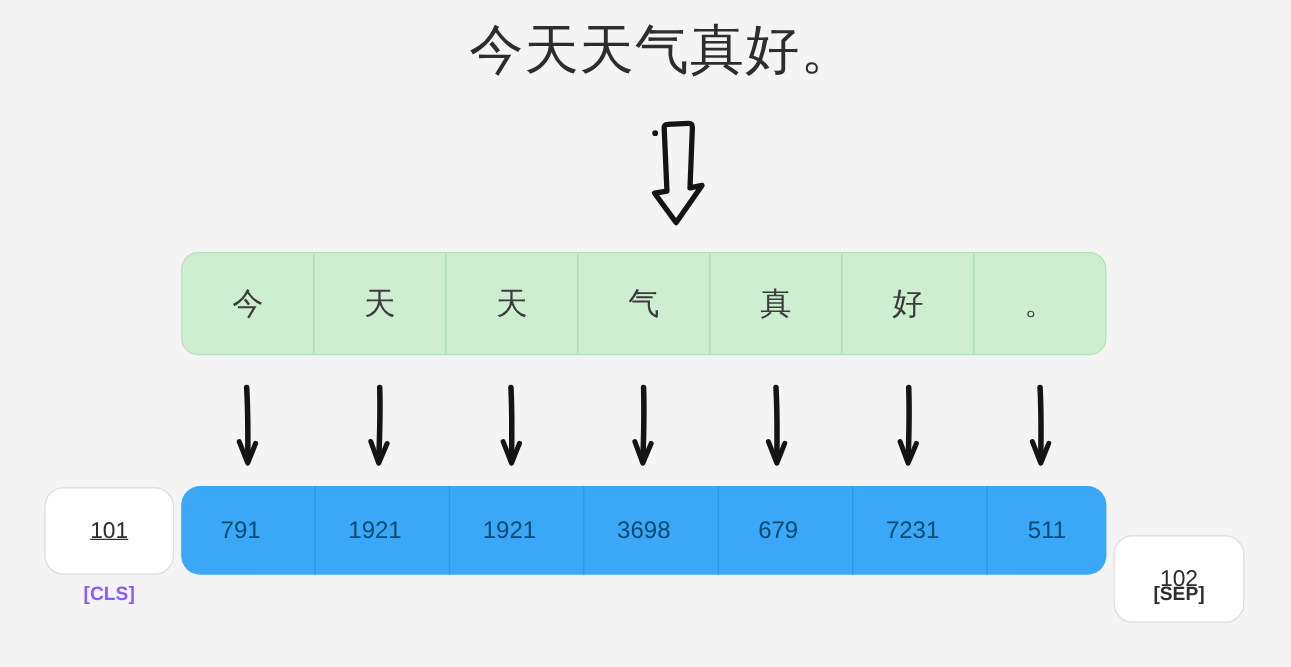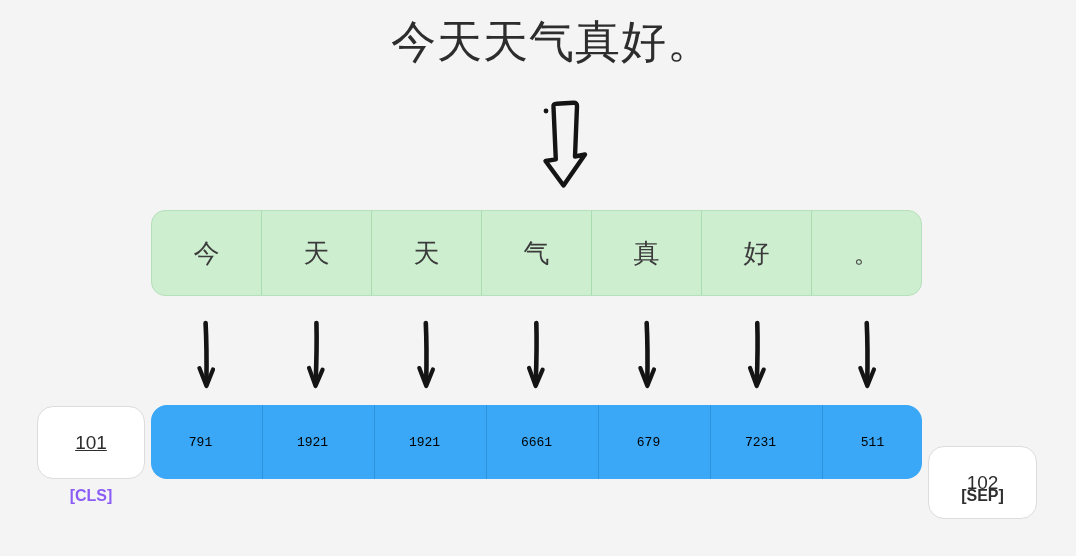--- a/index.html
+++ b/index.html
@@ -62,24 +62,23 @@
     left: 151px; top: 405px;
     width: 771px; height: 74px;
     display: flex;
     background: #3aa7f7;
     border-radius: 16px;
     box-sizing: border-box;
   }
   .icell {
     flex: 1;
     display: flex; align-items: center; justify-content: center;
-    font-size: 13px;
+    font-size: 20px;
     font-weight: 500;
-    color: #000000;
-    font-family: Liberation Mono, monospace;
+    color: #0c4a6e;
   }
   .icell + .icell { border-left: 1.5px solid #2e93df; margin-left: 12px; }
   .idbox {
     position: absolute;
     top: 406px;
     width: 108px; height: 73px;
     background: #ffffff;
     border: 1.5px solid #dcdcdc;
     border-radius: 16px;
     box-sizing: border-box;
@@ -168,21 +167,21 @@
   </div>
 
   <div class="idbox left">
     <span>101</span>
   </div>
 
   <div class="id-row">
     <div class="icell">791</div>
     <div class="icell">1921</div>
     <div class="icell">1921</div>
-    <div class="icell">6661</div>
+    <div class="icell">3698</div>
     <div class="icell">679</div>
     <div class="icell">7231</div>
     <div class="icell">511</div>
   </div>
 
   <div class="idbox right">
     <span>102</span>
   </div>
 
   <div class="tok-label cls">[CLS]</div>

